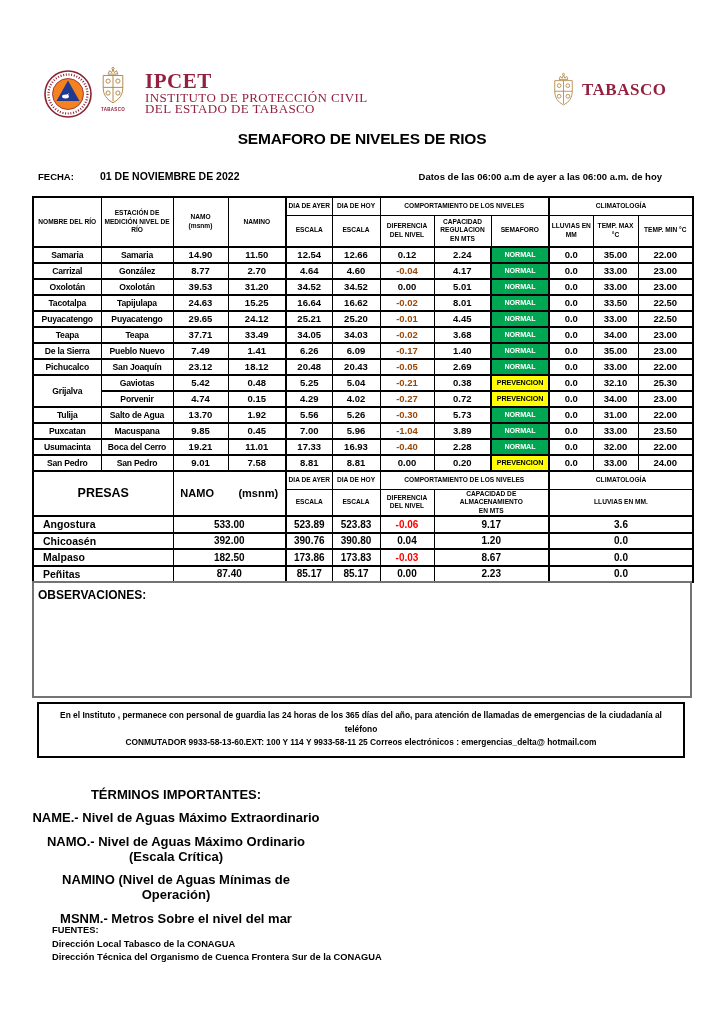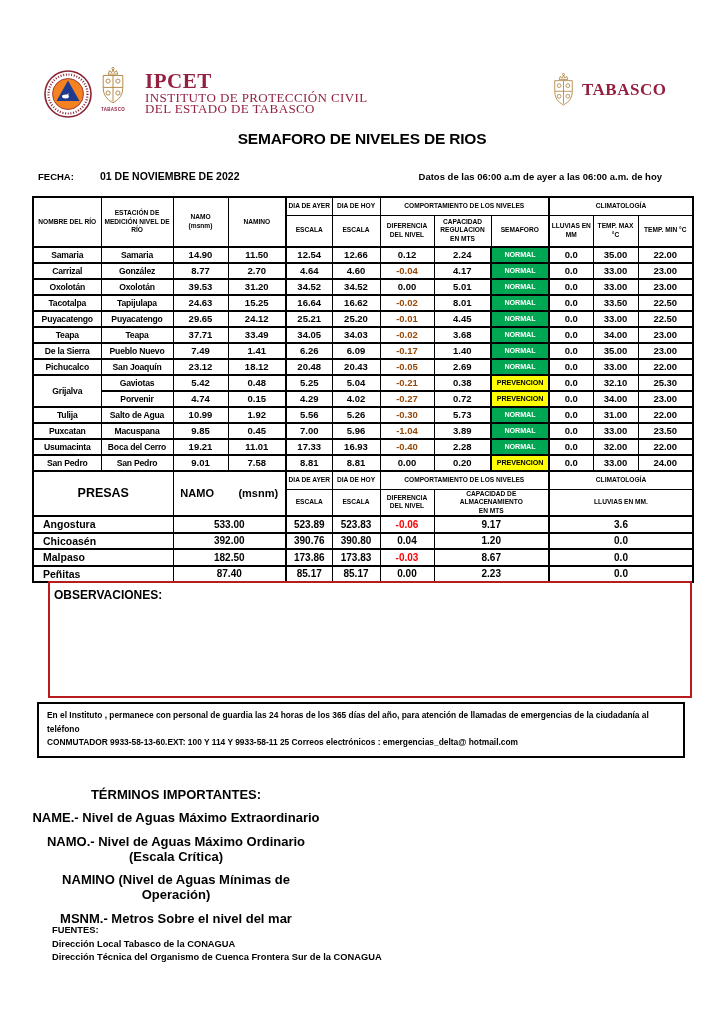--- a/index.html
+++ b/index.html
@@ -43,23 +43,23 @@
   .wrap2{white-space:pre-line;}
   .pre{white-space:pre;}
   .presas{margin-top:-2px;}
   .presas thead tr:first-child th{height:18px;margin-top:14px;}
   .presas thead tr:last-child th{height:26px;}
   .presas th.big{font-size:12.5px;}
   .presas th.namo{font-size:11px;}
   .presas td{font-size:10px;height:16.5px;border-top-width:2px;border-bottom-width:2px;}
   .presas td.pname{text-align:left;padding-left:9px;font-size:10.5px;}
   
-  .obs-box{margin-top:-2px;border:2px solid #b91c1c;height:117px;padding:2px 4px;margin-left:16px;}
+  .obs-box{margin-top:-2px;border:2px solid #737373;height:117px;padding:2px 4px;}
   .obs-label{font-size:12px;}
-  .footer-box{margin-top:4px;margin-left:5px;width:648px;border:2.5px solid #000;padding:5px 8px 6px;font-size:8.4px;line-height:1.6;}
+  .footer-box{margin-top:4px;margin-left:5px;width:648px;border:2.5px solid #000;padding:5px 8px 6px;text-align:center;font-size:8.4px;line-height:1.6;}
   
   .terms{position:absolute;left:28px;top:787px;width:296px;text-align:center;font-size:13px;}
   .terms .t-title{margin-bottom:8px;}
   .terms .t-item{margin-bottom:8.5px;}
   .fuentes{position:absolute;left:52px;top:924px;font-size:9.3px;line-height:13.5px;}
   svg{display:block;}
 </style>
 </head>
 <body>
 
@@ -303,21 +303,21 @@
           <td class="neg">-0.27</td>
           <td>0.72</td>
           <td class="sem prev">PREVENCION</td>
           <td class="col-grp-l">0.0</td>
           <td>34.00</td>
           <td>23.00</td>
         </tr>
         <tr>
           <td class="name">Tulija</td>
           <td class="name">Salto de Agua</td>
-          <td>10.99</td>
+          <td>13.70</td>
           <td>1.92</td>
           <td class="col-grp-l">5.56</td>
           <td>5.26</td>
           <td class="neg">-0.30</td>
           <td>5.73</td>
           <td class="sem">NORMAL</td>
           <td class="col-grp-l">0.0</td>
           <td>31.00</td>
           <td>22.00</td>
         </tr>

